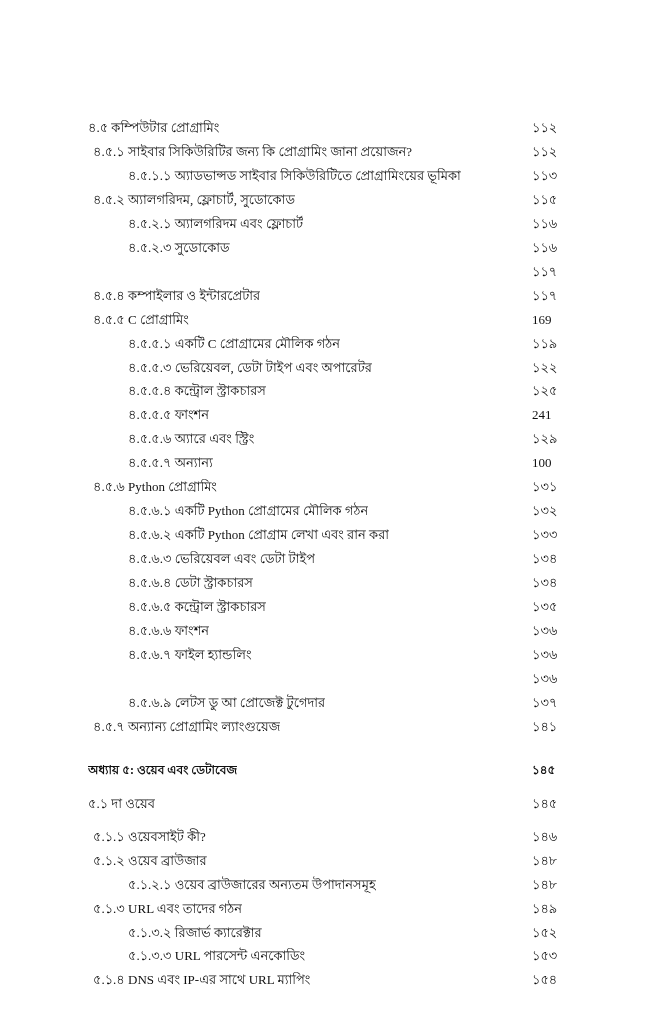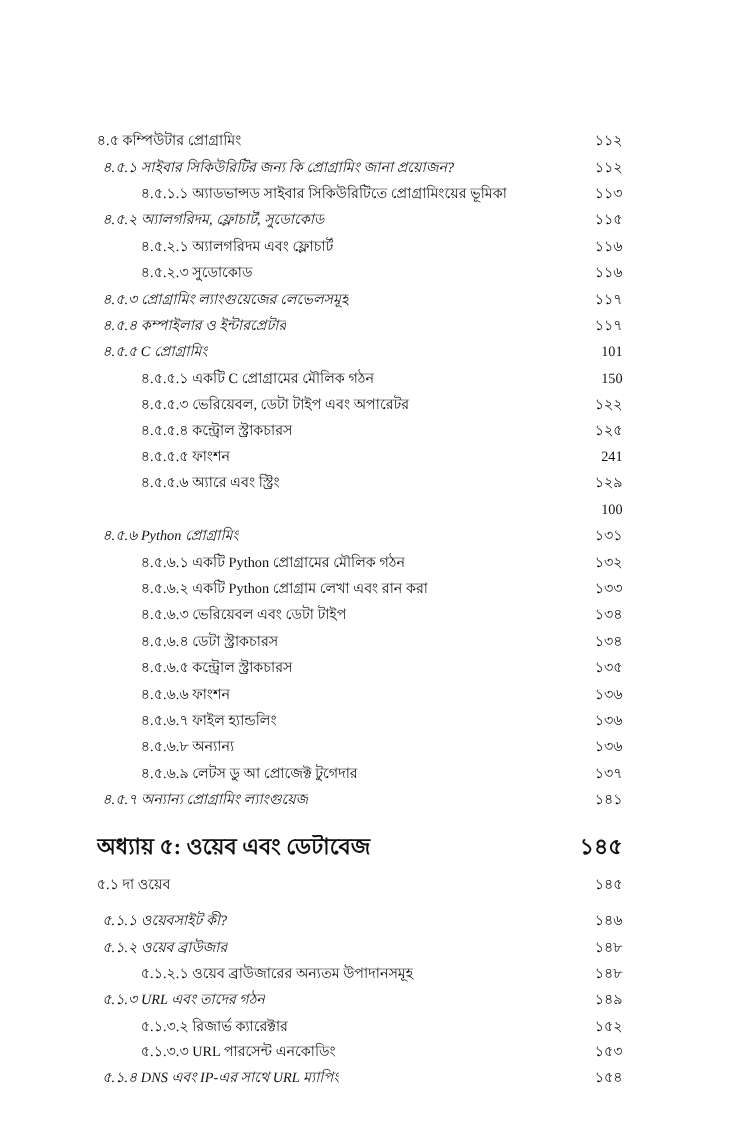--- a/index.html
+++ b/index.html
@@ -39,31 +39,30 @@
   .toc-title {
     flex: 0 1 auto;
     overflow: hidden;
   }
   .toc-spacer {
     flex: 1 1 auto;
     min-width: 8px;
   }
   .toc-page-num {
     flex: 0 0 auto;
-    text-align: right;
     min-width: 34px;
   }
   
   .lvl-0 .toc-title { padding-left: 0px; }
-  .lvl-1 .toc-title { padding-left: 5px; font-style: italic; }
+  .lvl-1 .toc-title { padding-left: 5px; }
   .lvl-2 .toc-title { padding-left: 40px; }
 
   .toc-row.chapter {
     font-weight: bold;
-    font-size: 20px;
+    font-size: 12px;
   }
   .toc-row.chapter .toc-page-num { font-weight: bold; }
 
   .gap-before {
     margin-top: 20px;
   }
   .gap-after {
     margin-bottom: 9px;
   }
 </style>
@@ -96,38 +95,37 @@
         <span class="toc-title">৪.৫.২.১ অ্যালগরিদম এবং ফ্লোচার্ট</span>
         <span class="toc-spacer"></span>
         <span class="toc-page-num">১১৬</span>
       </div>
       <div class="toc-row lvl-2">
         <span class="toc-title">৪.৫.২.৩ সুডোকোড</span>
         <span class="toc-spacer"></span>
         <span class="toc-page-num">১১৬</span>
       </div>
       <div class="toc-row lvl-1">
-        <span class="toc-title">৪.৫.৩ প্রোগ্রামিং ল্যাংগুয়েজের লেভেলসমূহ</span>
         <span class="toc-spacer"></span>
         <span class="toc-page-num">১১৭</span>
       </div>
       <div class="toc-row lvl-1">
         <span class="toc-title">৪.৫.৪ কম্পাইলার ও ইন্টারপ্রেটার</span>
         <span class="toc-spacer"></span>
         <span class="toc-page-num">১১৭</span>
       </div>
       <div class="toc-row lvl-1">
         <span class="toc-title">৪.৫.৫ C প্রোগ্রামিং</span>
         <span class="toc-spacer"></span>
-        <span class="toc-page-num">101</span>
+        <span class="toc-page-num">169</span>
       </div>
       <div class="toc-row lvl-2">
         <span class="toc-title">৪.৫.৫.১ একটি C প্রোগ্রামের মৌলিক গঠন</span>
         <span class="toc-spacer"></span>
-        <span class="toc-page-num">150</span>
+        <span class="toc-page-num">১১৯</span>
       </div>
       <div class="toc-row lvl-2">
         <span class="toc-title">৪.৫.৫.৩ ভেরিয়েবল, ডেটা টাইপ এবং অপারেটর</span>
         <span class="toc-spacer"></span>
         <span class="toc-page-num">১২২</span>
       </div>
       <div class="toc-row lvl-2">
         <span class="toc-title">৪.৫.৫.৪ কন্ট্রোল স্ট্রাকচারস</span>
         <span class="toc-spacer"></span>
         <span class="toc-page-num">১২৫</span>
@@ -136,20 +134,21 @@
         <span class="toc-title">৪.৫.৫.৫ ফাংশন</span>
         <span class="toc-spacer"></span>
         <span class="toc-page-num">241</span>
       </div>
       <div class="toc-row lvl-2">
         <span class="toc-title">৪.৫.৫.৬ অ্যারে এবং স্ট্রিং</span>
         <span class="toc-spacer"></span>
         <span class="toc-page-num">১২৯</span>
       </div>
       <div class="toc-row lvl-2">
+        <span class="toc-title">৪.৫.৫.৭ অন্যান্য</span>
         <span class="toc-spacer"></span>
         <span class="toc-page-num">100</span>
       </div>
       <div class="toc-row lvl-1">
         <span class="toc-title">৪.৫.৬ Python প্রোগ্রামিং</span>
         <span class="toc-spacer"></span>
         <span class="toc-page-num">১৩১</span>
       </div>
       <div class="toc-row lvl-2">
         <span class="toc-title">৪.৫.৬.১ একটি Python প্রোগ্রামের মৌলিক গঠন</span>
@@ -180,21 +179,20 @@
         <span class="toc-title">৪.৫.৬.৬ ফাংশন</span>
         <span class="toc-spacer"></span>
         <span class="toc-page-num">১৩৬</span>
       </div>
       <div class="toc-row lvl-2">
         <span class="toc-title">৪.৫.৬.৭ ফাইল হ্যান্ডলিং</span>
         <span class="toc-spacer"></span>
         <span class="toc-page-num">১৩৬</span>
       </div>
       <div class="toc-row lvl-2">
-        <span class="toc-title">৪.৫.৬.৮ অন্যান্য</span>
         <span class="toc-spacer"></span>
         <span class="toc-page-num">১৩৬</span>
       </div>
       <div class="toc-row lvl-2">
         <span class="toc-title">৪.৫.৬.৯ লেটস ডু আ প্রোজেক্ট টুগেদার</span>
         <span class="toc-spacer"></span>
         <span class="toc-page-num">১৩৭</span>
       </div>
       <div class="toc-row lvl-1">
         <span class="toc-title">৪.৫.৭ অন্যান্য প্রোগ্রামিং ল্যাংগুয়েজ</span>

